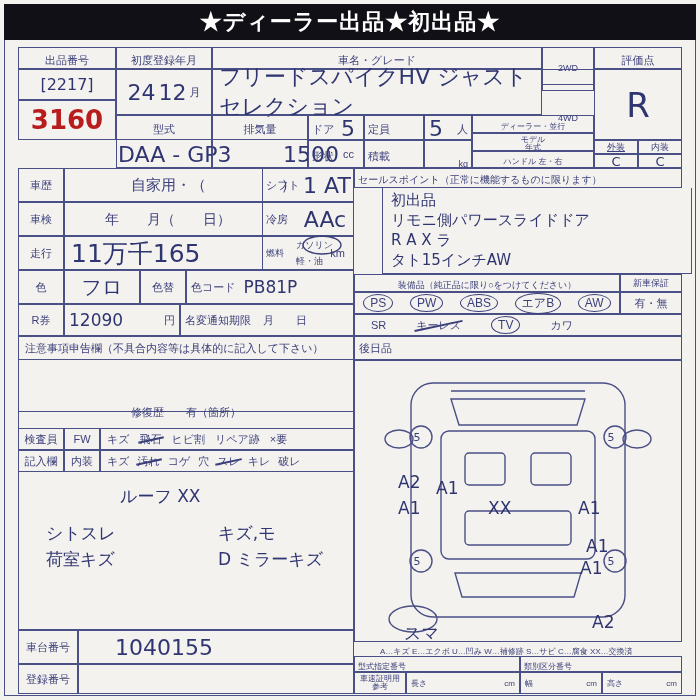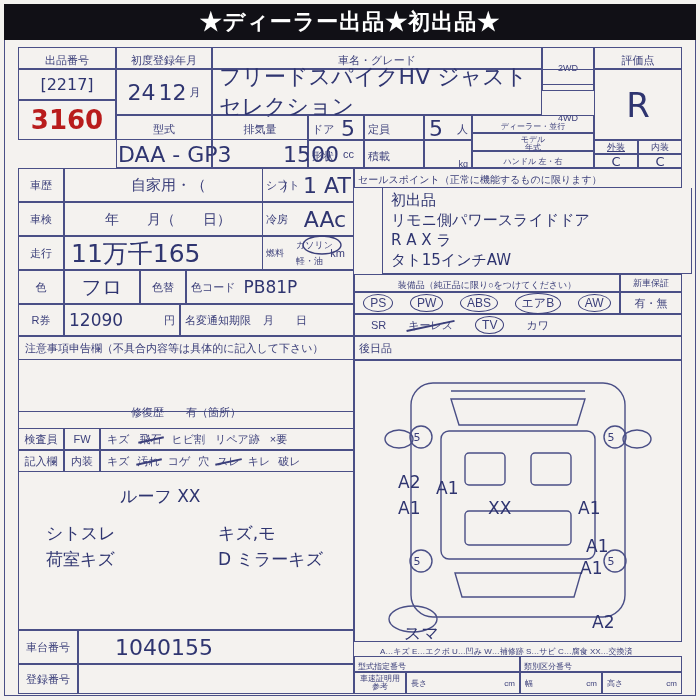--- a/index.html
+++ b/index.html
@@ -302,21 +302,21 @@
       <span class="oval">PW</span>
       <span class="oval">ABS</span>
       <span class="oval">エアB</span>
       <span class="oval">AW</span>
     </div>
   </div>
   <div class="cell" style="left:620px;top:292px;width:62px;height:22px;">
     <div class="lbl center" style="height:100%;">有・無</div>
   </div>
   <div class="cell" style="left:354px;top:314px;width:328px;height:22px;">
-    <div style="display:flex;align-items:center;height:100%;gap:22px;padding-left:16px;">
+    <div style="display:flex;align-items:center;height:100%;gap:30px;padding-left:16px;">
       <span class="lbl">SR</span>
       <span class="lbl strike">キーレス</span>
       <span class="oval">TV</span>
       <span class="lbl">カワ</span>
     </div>
   </div>
   <div class="cell" style="left:354px;top:336px;width:328px;height:24px;">
     <div class="lbl" style="height:100%;display:flex;align-items:center;padding-left:4px;">後日品</div>
   </div>
 

